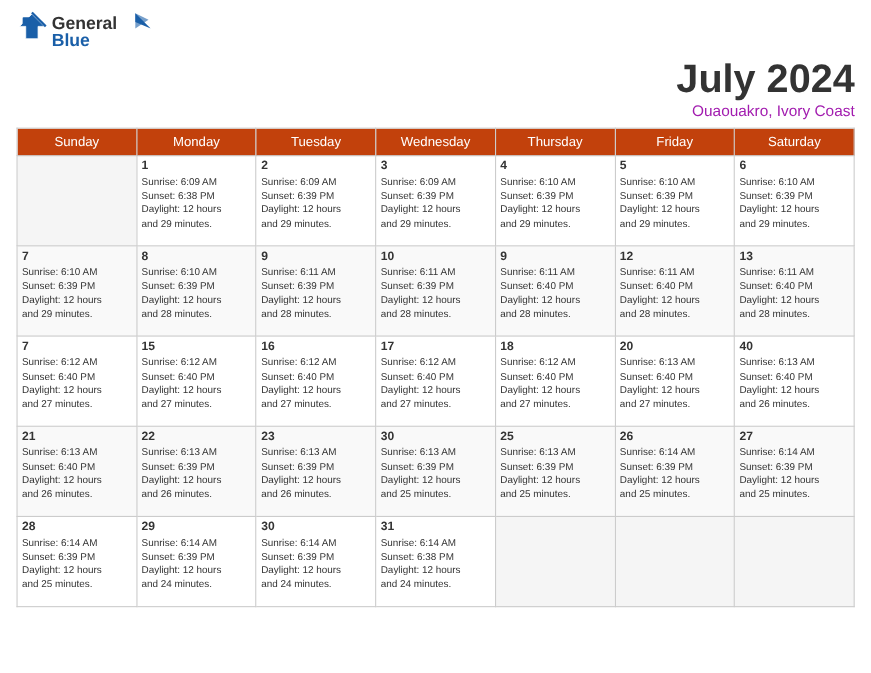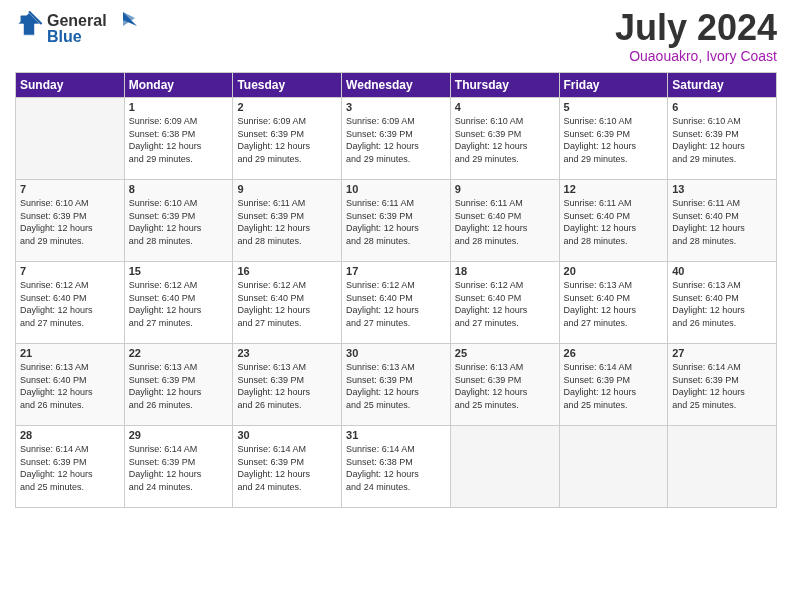--- a/index.html
+++ b/index.html
@@ -31,38 +31,39 @@
       height: 28px;
     }
     .title-area {
       text-align: right;
     }
     .month-title {
       font-size: 36px;
       font-weight: bold;
       color: #333;
       line-height: 1;
+      margin-top: 44px;
     }
     .location {
       font-size: 14px;
       color: #a21caf;
       margin-top: 2px;
     }
     table {
       width: 100%;
       border-collapse: collapse;
       table-layout: fixed;
     }
     thead tr th {
-      background-color: #4c1d95;
+      background-color: #c2410c;
       color: #fff;
       font-size: 12px;
-      font-weight: bold;
+      font-weight: normal;
       padding: 5px 4px;
-      text-align: left;
+      text-align: center;
       border: 1px solid #ccc;
     }
     tbody tr td {
       vertical-align: top;
       border: 1px solid #ccc;
       padding: 3px 4px;
       font-size: 9.5px;
       color: #333;
       height: 82px;
     }

